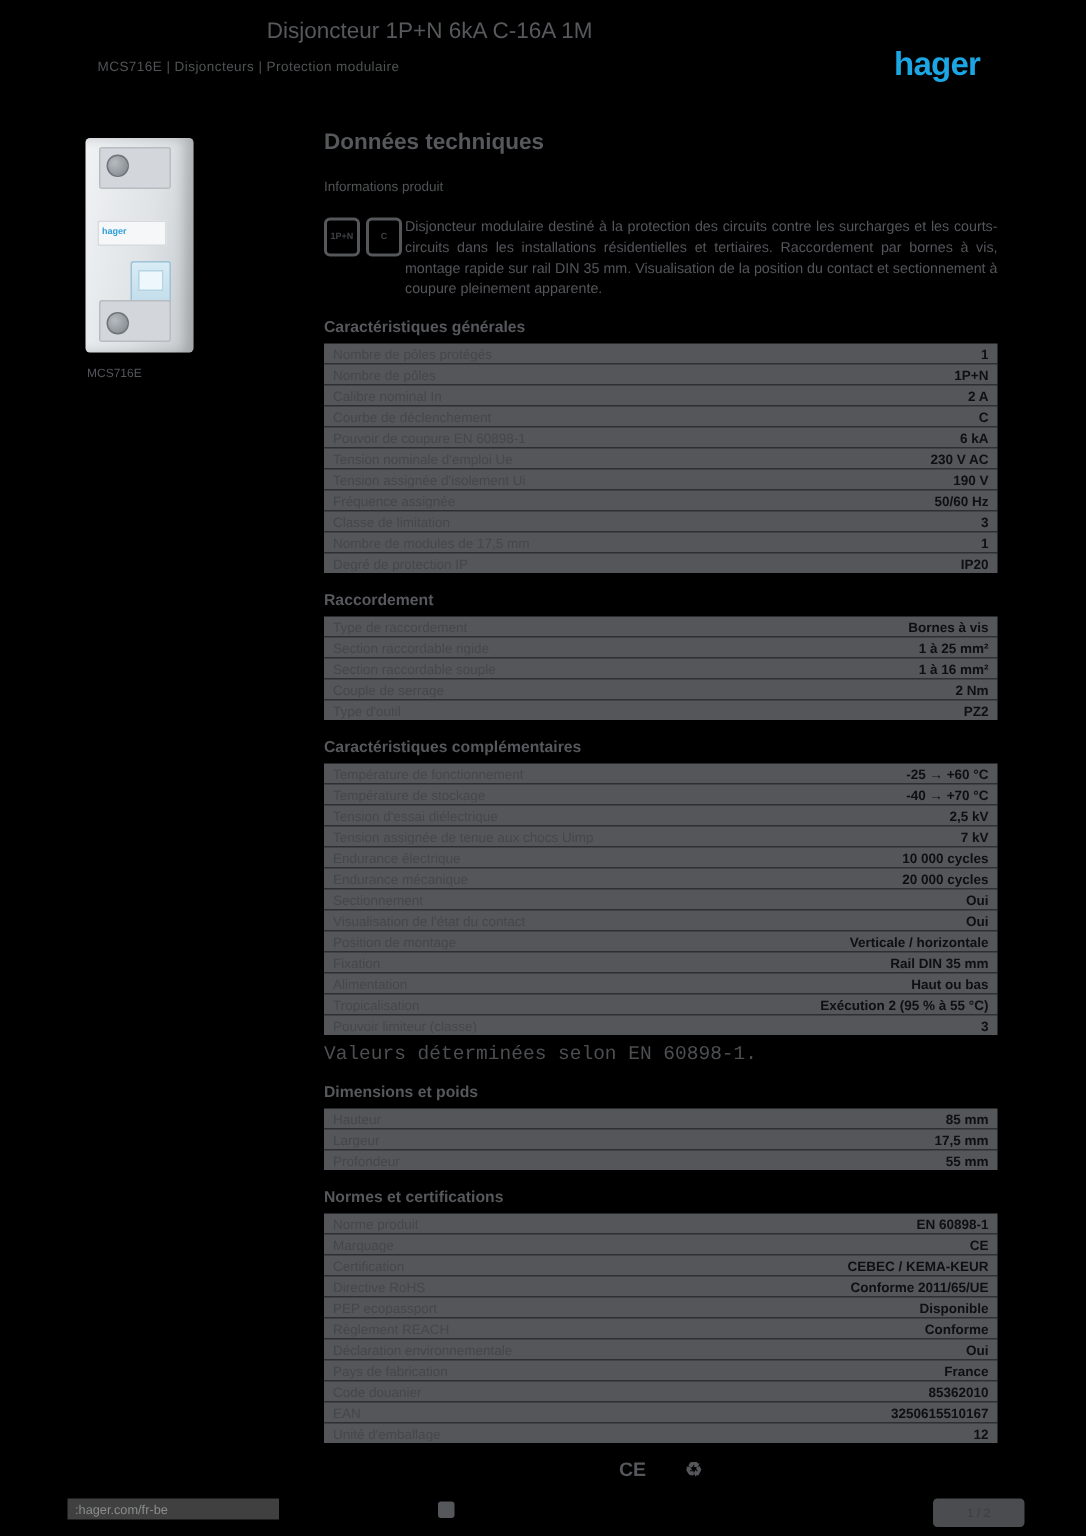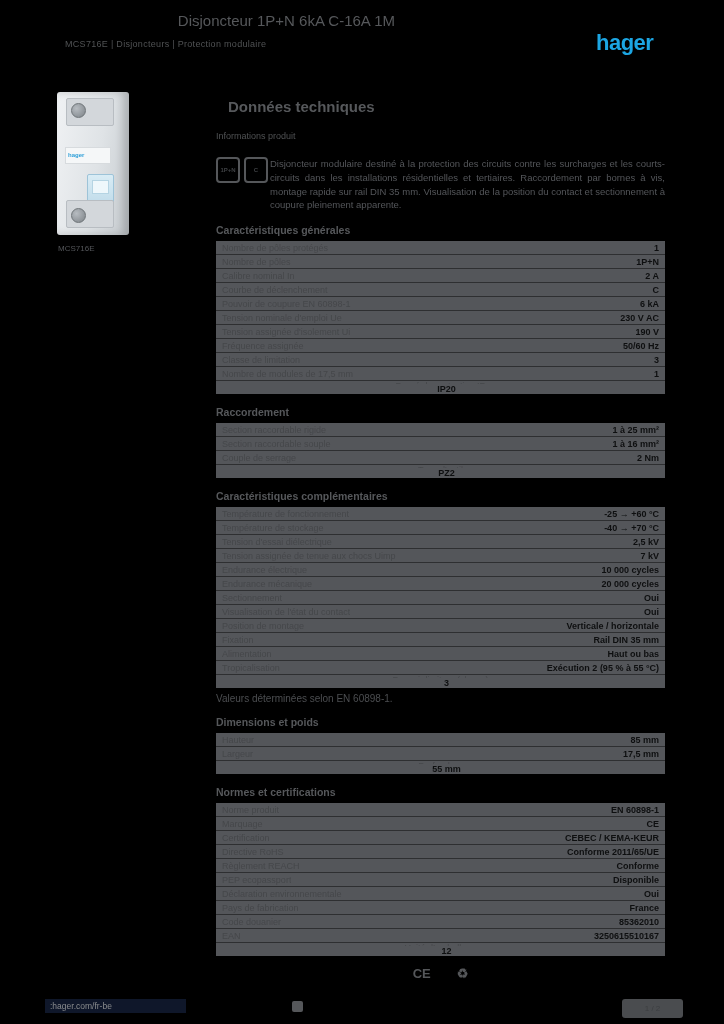--- a/index.html
+++ b/index.html
@@ -30,40 +30,40 @@
   .photo .label{position:absolute;left:8px;top:55px;width:42px;height:15px;background:#f5f7f8;
     border:1px solid #d7dbde;font-size:6px;color:#2f9fd8;font-weight:bold;
     line-height:14px;padding-left:2px;overflow:hidden;}
   .photo .toggle{position:absolute;left:30px;top:82px;width:25px;height:34px;
     background:linear-gradient(180deg,#d9ecf5,#bcd9e8);border:1px solid #9dc3d8;border-radius:2px;}
   .photo .toggle-inner{position:absolute;left:4px;top:5px;width:15px;height:12px;
     background:#eef7fb;border:1px solid #b5d4e3;}
   .photo-caption{position:absolute;left:58px;top:244px;font-size:8px;color:#54565a;}
   
   .main{position:absolute;left:216px;top:86px;width:449px;}
-  .m-heading{font-size:15px;font-weight:bold;color:#56585b;margin:12px;}
+  .m-heading{font-size:15px;font-weight:bold;color:#56585b;margin:0;}
   .m-subheading{font-size:9px;color:#505254;margin-top:16px;}
   .intro{display:flex;margin-top:16px;}
   .intro-icons{width:54px;flex:none;display:flex;gap:4px;}
   .tile{width:20px;height:22px;border:2px solid #55575a;border-radius:4px;
     font-size:6px;font-weight:bold;color:#3f4144;display:flex;align-items:center;justify-content:center;}
   .intro-text{flex:1;font-size:9.5px;line-height:1.45;color:#54565a;text-align:justify;}
   .section{margin-top:12px;}
   .sec-title{font-size:10.5px;font-weight:bold;color:#56585b;margin:0 0 5px 0;}
   .panel{background:#54565a;}
   .row{display:flex;justify-content:space-between;align-items:center;
     height:13px;padding:0 6px;border-bottom:1px solid rgba(0,0,0,.45);}
-  .row:last-child{border-bottom:none;flex-direction:column;}
+  .row:last-child{border-bottom:none;}
   .lbl{font-size:9px;color:#45474a;white-space:nowrap;overflow:hidden;}
   .val{font-size:9px;font-weight:bold;color:#0e0f10;white-space:nowrap;margin-left:12px;}
-  .sec-note{font-size:10px;color:#4c4e51;margin-top:5px;}
+  .sec-note{font-size:13px;color:#4c4e51;margin-top:5px;font-family:Liberation Mono, monospace;}
   .certs{margin-top:10px;display:flex;gap:26px;justify-content:center;}
   .cert-mark{font-size:13px;font-weight:bold;color:#55575a;}
   
-  .f-url{position:absolute;left:45px;top:999px;width:141px;height:14px;background:#0f172a;
+  .f-url{position:absolute;left:45px;top:999px;width:141px;height:14px;background:#404040;
     font-size:8.5px;color:#8a8c8e;line-height:14px;padding-left:5px;box-sizing:border-box;}
   .f-social{position:absolute;left:287px;top:1001px;display:flex;align-items:center;gap:15px;flex-direction:column;}
   .s-icon{width:11px;height:11px;background:#55575a;border-radius:2px;display:inline-block;}
   .f-blog{font-size:10px;font-weight:bold;color:#55575a;line-height:11px;}
   .f-badge{position:absolute;left:622px;top:999px;width:61px;height:19px;background:#4a4c4f;
     border-radius:3px;font-size:8px;color:#3c3e41;display:flex;align-items:center;justify-content:center;}
 </style>
 </head>
 <body>
 
@@ -143,20 +143,24 @@
           <div class="row">
             <span class="lbl">Degré de protection IP</span>
             <span class="val">IP20</span>
           </div>
         </div>
       </div>
       <div class="section">
         <div class="sec-title">Raccordement</div>
         <div class="panel">
           <div class="row">
+            <span class="lbl">Type de raccordement</span>
+            <span class="val">Bornes à vis</span>
+          </div>
+          <div class="row">
             <span class="lbl">Section raccordable rigide</span>
             <span class="val">1 à 25 mm²</span>
           </div>
           <div class="row">
             <span class="lbl">Section raccordable souple</span>
             <span class="val">1 à 16 mm²</span>
           </div>
           <div class="row">
             <span class="lbl">Couple de serrage</span>
             <span class="val">2 Nm</span>
@@ -255,26 +259,26 @@
           </div>
           <div class="row">
             <span class="lbl">Certification</span>
             <span class="val">CEBEC / KEMA-KEUR</span>
           </div>
           <div class="row">
             <span class="lbl">Directive RoHS</span>
             <span class="val">Conforme 2011/65/UE</span>
           </div>
           <div class="row">
+            <span class="lbl">PEP ecopassport</span>
+            <span class="val">Disponible</span>
+          </div>
+          <div class="row">
             <span class="lbl">Règlement REACH</span>
             <span class="val">Conforme</span>
-          </div>
-          <div class="row">
-            <span class="lbl">PEP ecopassport</span>
-            <span class="val">Disponible</span>
           </div>
           <div class="row">
             <span class="lbl">Déclaration environnementale</span>
             <span class="val">Oui</span>
           </div>
           <div class="row">
             <span class="lbl">Pays de fabrication</span>
             <span class="val">France</span>
           </div>
           <div class="row">

